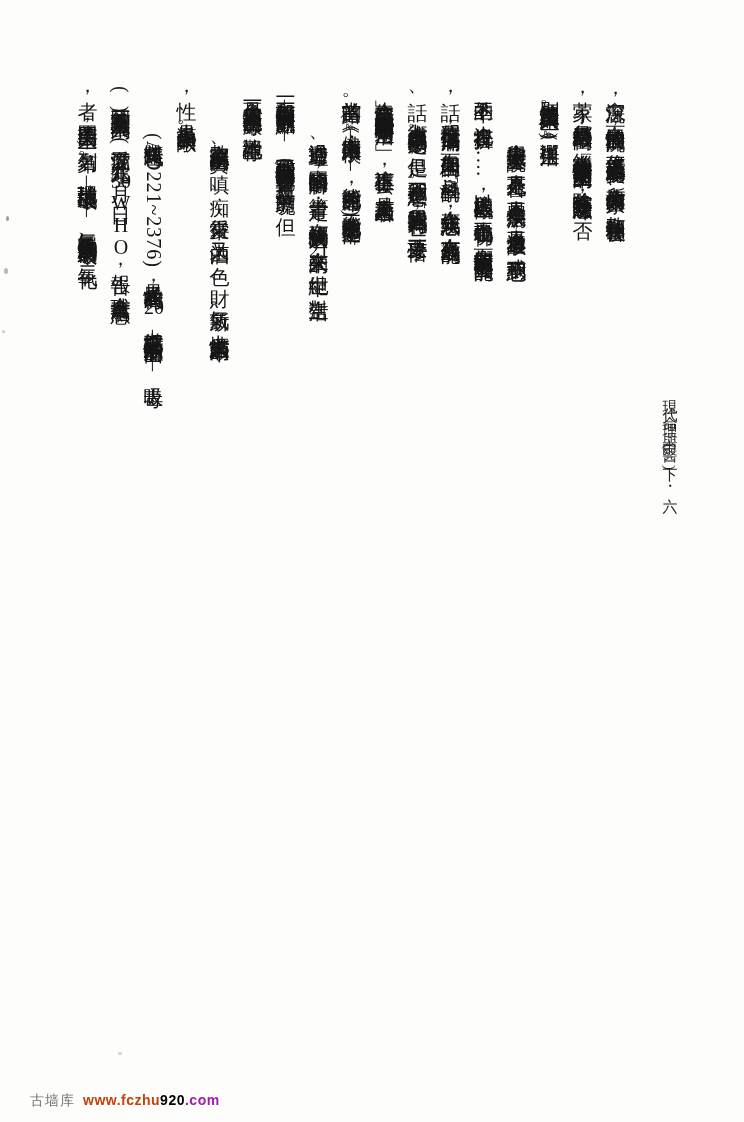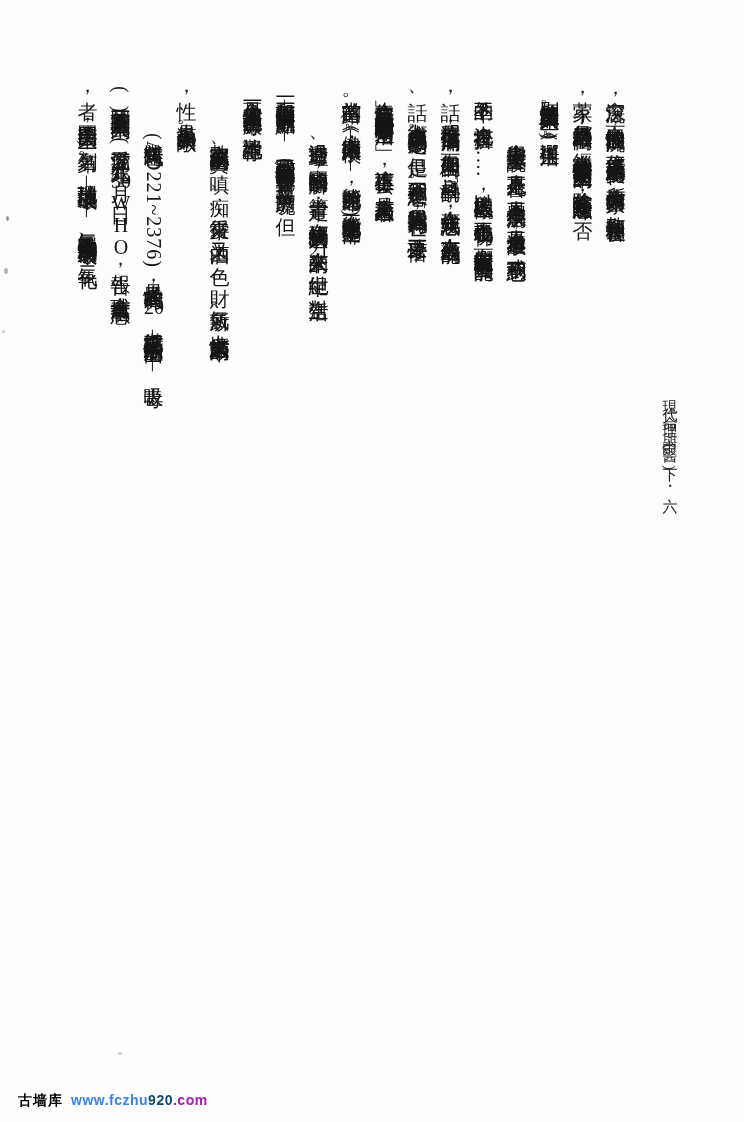--- a/index.html
+++ b/index.html
@@ -58,24 +58,24 @@
   
   .watermark {
     position:absolute;
     left:18px;
     top:1092px;
     font-family:"Liberation Sans","DejaVu Sans",sans-serif;
     font-size:14px;
     line-height:16px;
     white-space:nowrap;
   }
-  .wm-name { color:#000000; font-weight:bold; margin-right:8px; letter-spacing:1px; }
+  .wm-name { color:#737373; font-weight:normal; margin-right:8px; letter-spacing:1px;margin-left:12px; }
   .wm-url  { font-weight:bold; letter-spacing:0.5px; }
-  .wm-green { color:#3b82f6;margin-top:27px; }
-  .wm-red   { color:#0c4a6e; }
+  .wm-green { color:#c2410c;margin-top:27px; }
+  .wm-red   { color:#000000; }
   .wm-dark  { color:#a21caf; }
 </style>
 </head>
 <body>
 
 <div class="page">
 
   <div class="side-title">現代命理與中醫(下)・六</div>
 
   <div class="text-area">

